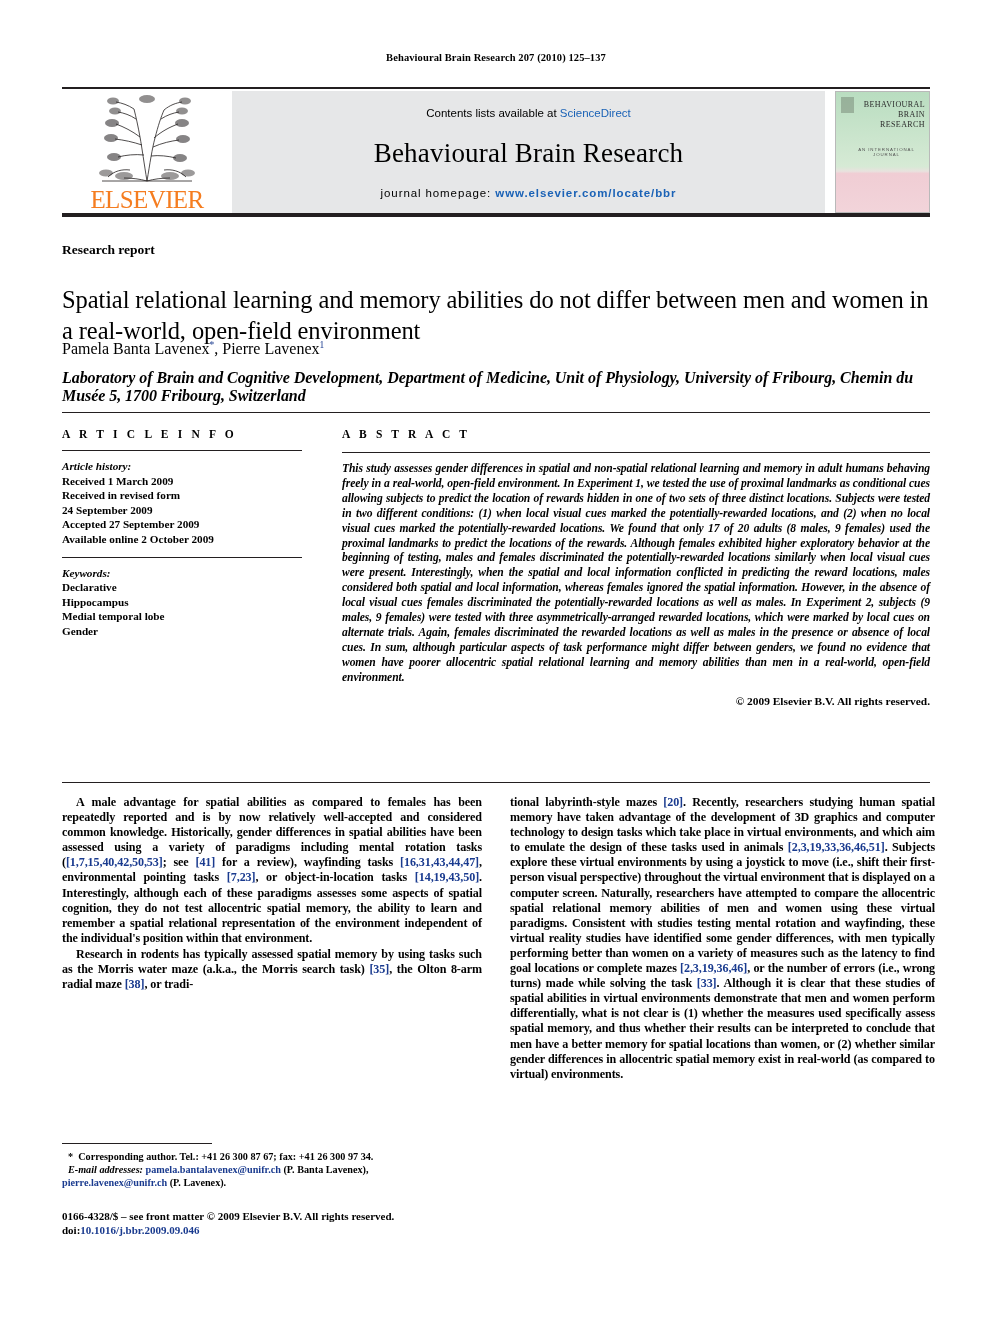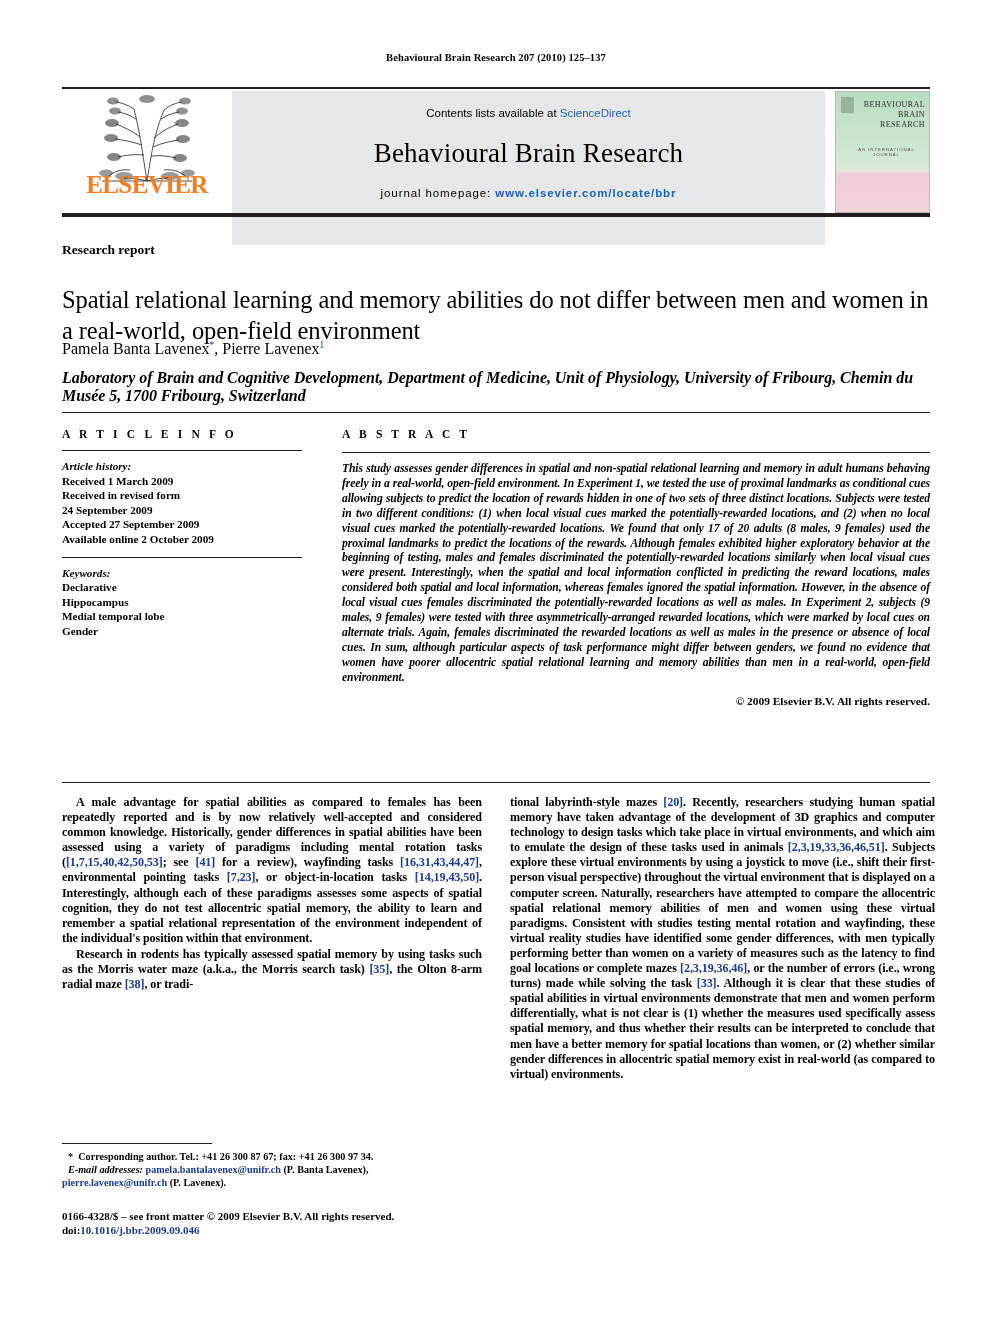--- a/index.html
+++ b/index.html
@@ -21,27 +21,27 @@
   }
 
   
   .masthead{position:absolute;left:62px;top:87px;width:868px;height:126px;}
   .mast-rule-top{position:absolute;left:0;top:0;width:868px;height:1.6px;background:#231f20;}
   .mast-inner{position:absolute;left:0;top:4px;width:868px;height:122px;display:flex;}
 
   .elsevier-logo{width:170px;height:122px;position:relative;flex:0 0 170px;}
   .tree-wrap{position:absolute;left:16px;top:2px;width:138px;height:92px;}
   .elsevier-word{
-    position:absolute;left:0;top:81px;width:170px;text-align:center;
+    position:absolute;left:0;top:96px;width:170px;text-align:center;
     font-family:"Liberation Serif", serif;
-    font-size:25px;letter-spacing:-0.6px;color:#f57d20;font-weight:700;
+    font-size:25px;letter-spacing:-0.6px;color:#f57d20;font-weight:400;
     line-height:25px;
   }
   .center-band{
-    flex:1 1 auto;background:#e6e7e8;position:relative;height:154px;
+    flex:1 1 auto;background:#e6e7e8;position:relative;height:122px;
   }
   .contents-line{
     position:absolute;left:0;top:16px;width:100%;text-align:center;
     font-family:"Liberation Sans", sans-serif;font-size:11.5px;color:#000;
   }
   .contents-line .sd{color:#1a62b6;}
   .journal-title{
     position:absolute;left:0;top:47px;width:100%;text-align:center;
     font-family:"Liberation Serif", serif;font-size:27px;color:#000;
     letter-spacing:0.2px;

